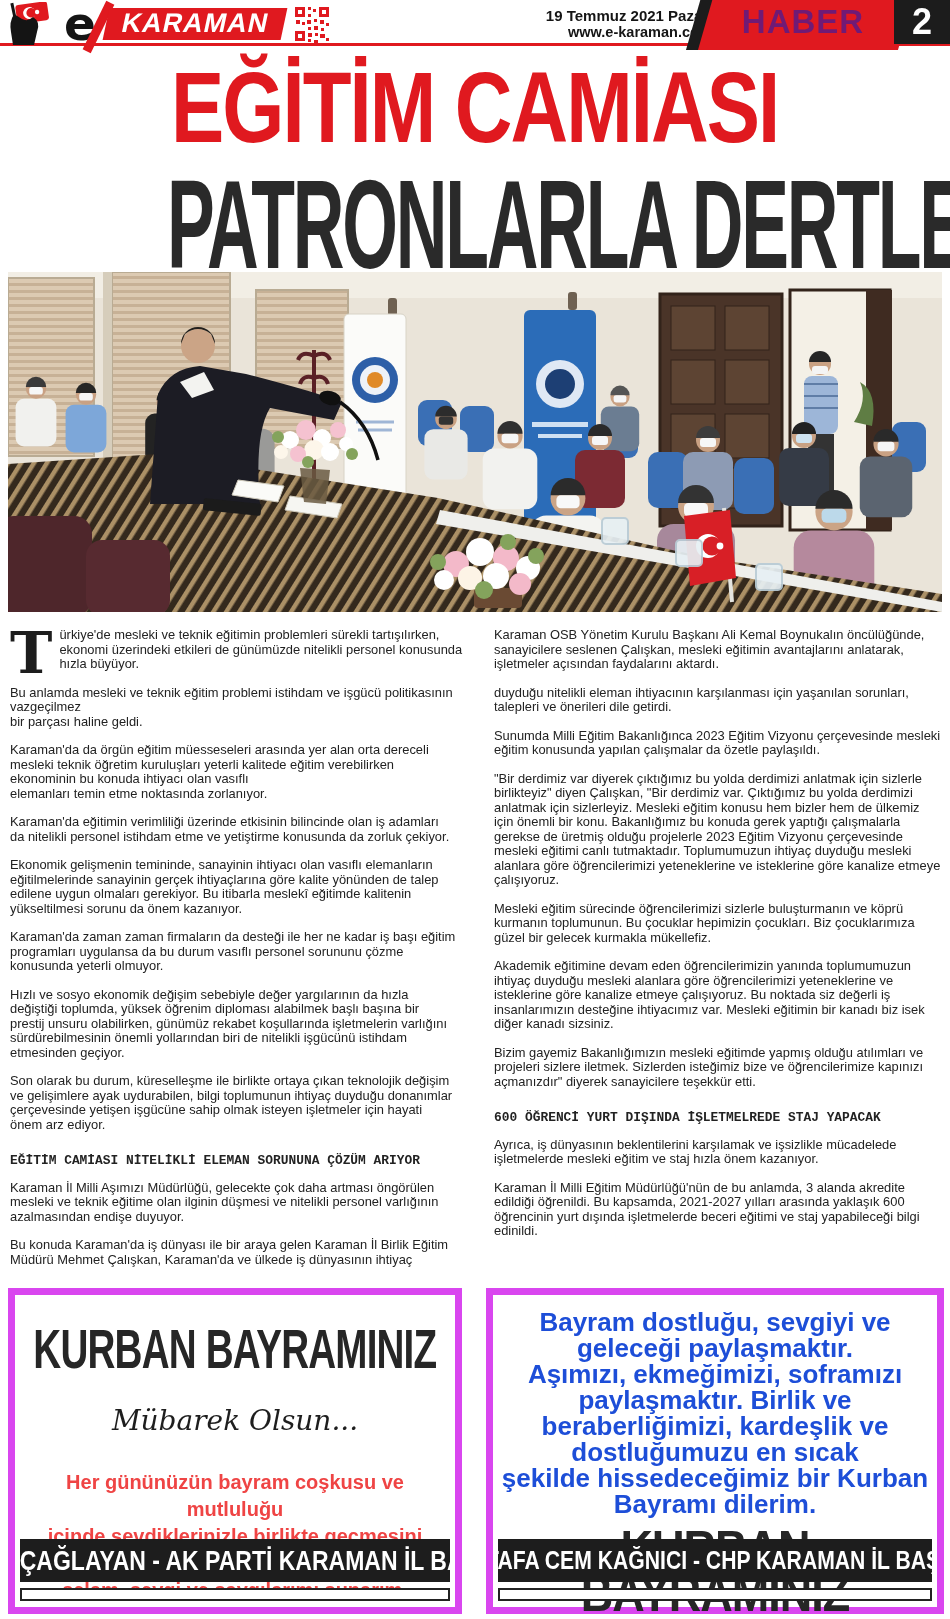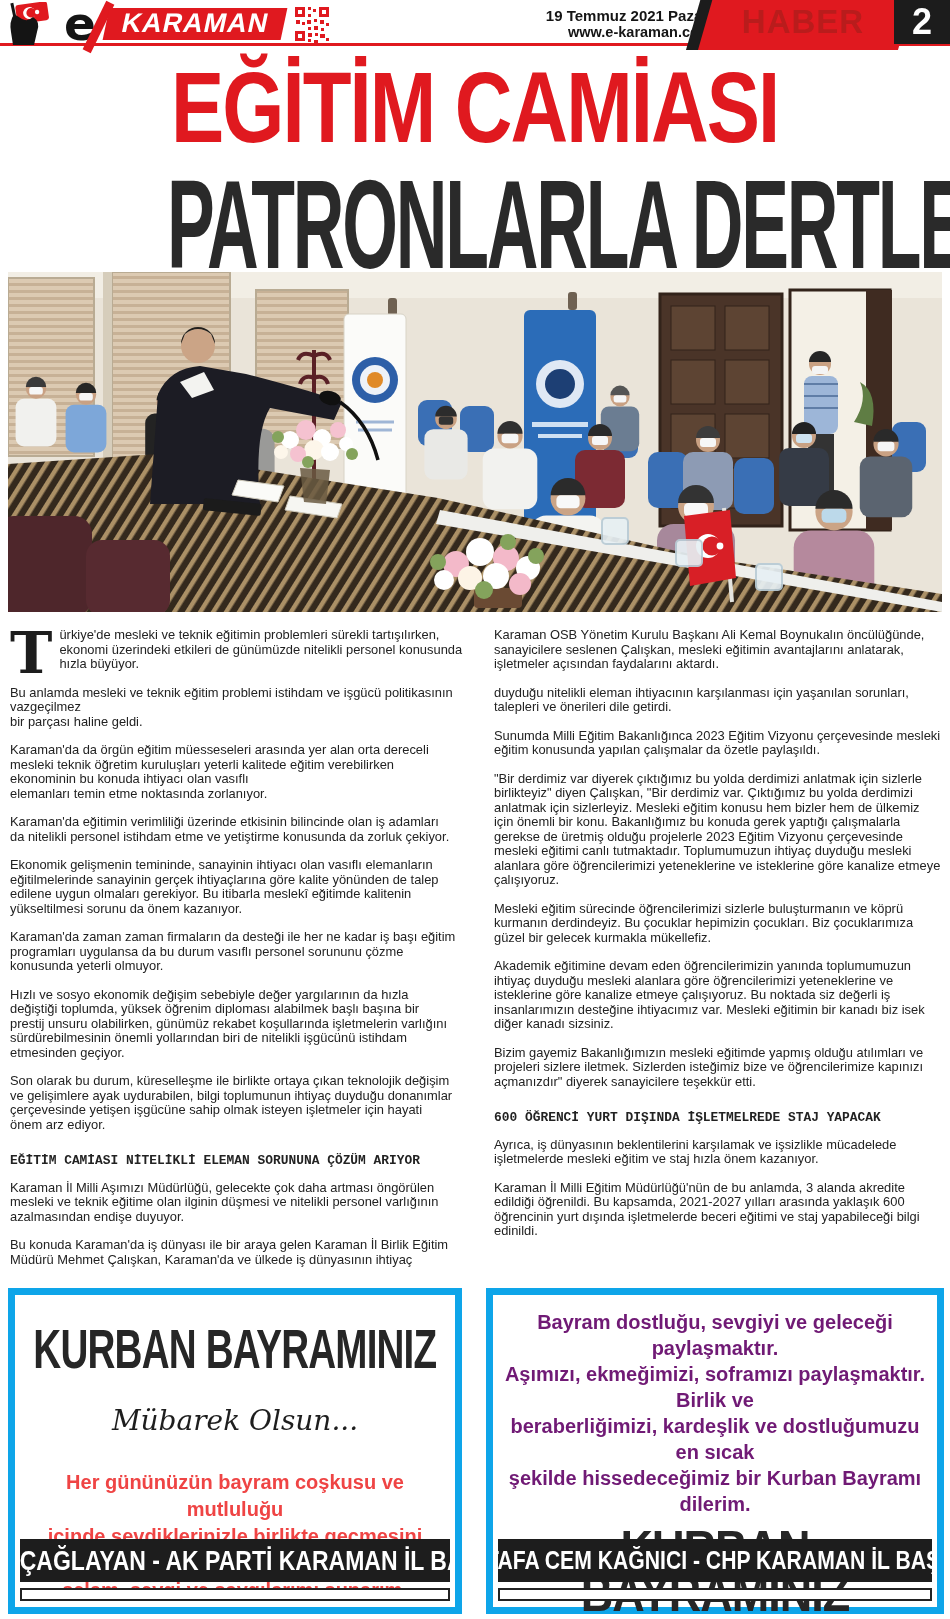--- a/index.html
+++ b/index.html
@@ -13,21 +13,21 @@
   .logo-e{position:relative;font-family:"DejaVu Sans",sans-serif;font-size:47px;font-weight:800;color:#151515;line-height:40px;margin-left:2px;}
   .logo-slash{position:absolute;left:30px;top:-4px;width:9px;height:54px;background:#e0191f;transform:rotate(26deg);}
   .logo-karaman{background:#e0191f;transform:skewX(-12deg);padding:2px 16px 3px 16px;margin-left:6px;}
   .logo-karaman span{display:inline-block;color:#fff;font-weight:800;font-size:27px;letter-spacing:1px;line-height:1;}
   .dateblock{position:absolute;right:216px;top:7px;text-align:center;color:#151515;font-weight:bold;z-index:2;}
   .dateblock .d1{font-size:15px;line-height:17px;}
   .dateblock .d2{font-size:14.5px;line-height:16px;}
   .haber-wrap{position:absolute;right:0;top:0;width:262px;height:44px;z-index:2;}
   .haber-blackslant{position:absolute;left:6px;top:-6px;width:206px;height:56px;background:#1c1c1c;transform:skewX(-16deg);}
   .haber-red{position:absolute;left:18px;top:-6px;width:200px;height:56px;background:#e0191f;transform:skewX(-16deg);}
-  .haber-label{position:absolute;left:30px;top:2px;width:170px;text-align:center;color:#b91c1c;
+  .haber-label{position:absolute;left:30px;top:2px;width:170px;text-align:center;color:#701a75;
                font-weight:800;font-size:33px;letter-spacing:1px;line-height:40px;}
   .page-num-box{position:absolute;right:0;top:0;width:56px;height:44px;background:#1c1c1c;color:#fff;
                 display:flex;align-items:center;justify-content:center;font-weight:800;font-size:36px;}
 
   
   .kicker-wrap{position:absolute;top:50px;left:0;width:100%;text-align:center;}
   .kicker{display:inline-block;font-weight:800;font-size:84px;line-height:96px;color:#e0191f;
           letter-spacing:-2px;transform:scale(0.95,1.2);transform-origin:center top;white-space:nowrap;}
   .mainhead-wrap{position:absolute;top:158px;left:0;width:100%;text-align:center;}
   .mainhead{display:inline-block;font-weight:800;font-size:98px;line-height:104px;color:#2a2a2a;
@@ -40,30 +40,30 @@
   .col{position:absolute;top:628px;height:658px;overflow:hidden;color:#222;
        font-size:12.9px;line-height:14.5px;}
   .col-left{left:10px;width:462px;}
   .col-right{left:494px;width:452px;}
   .col p{margin:0 0 14px 0;white-space:pre-line;}
   .subhead{font-weight:bold;margin:22px 0 12px 0;white-space:pre-line;font-family:Liberation Mono, monospace;}
   .dropcap{float:left;font-family:"DejaVu Serif",serif;font-weight:bold;font-size:57px;
            line-height:44px;margin:3px 7px 0 0;color:#1d1d1d;}
 
   
-  .ad{position:absolute;top:1288px;height:326px;background:#fff;border:7px solid #0ea5e9;box-sizing:border-box;}
+  .ad{position:absolute;top:1288px;height:326px;background:#fff;border:7px solid #d946ef;box-sizing:border-box;}
   .ad-left{left:8px;width:454px;}
   .ad-right{left:486px;width:458px;}
   .ad-inner{position:absolute;left:0;right:0;top:0;bottom:70px;display:flex;flex-direction:column;align-items:center;}
   .adl-title{margin-top:24px;font-weight:800;font-size:46px;line-height:48px;color:#262626;
              letter-spacing:-1px;transform:scale(0.84,1.22);transform-origin:center top;white-space:nowrap;}
   .adl-script{margin-top:32px;font-family:"DejaVu Serif",serif;font-style:italic;font-size:28px;
               line-height:44px;color:#1e1e1e;}
   .adl-msg{margin-top:26px;font-weight:bold;font-size:20px;line-height:27px;text-align:center;color:#ef4444;width:396px;white-space:pre-line;}
-  .adr-msg{margin-top:14px;font-weight:bold;font-size:20px;line-height:26px;text-align:center;color:#701a75;width:430px;white-space:pre-line;}
+  .adr-msg{margin-top:14px;font-weight:bold;font-size:26px;line-height:26px;text-align:center;color:#1d4ed8;width:430px;white-space:pre-line;}
   .adr-title{font-weight:800;font-size:45px;line-height:44px;color:#262626;letter-spacing:-1px;
              transform:scaleY(1.1);transform-origin:center top;}
   .adr-title2{font-weight:800;font-size:45px;line-height:46px;color:#262626;letter-spacing:-1px;
              transform:scaleY(1.1);transform-origin:center top;}
   .ad-sig{position:absolute;left:5px;right:5px;bottom:25px;height:43px;background:#1d1d1d;color:#fff;
           display:flex;align-items:center;justify-content:center;overflow:hidden;}
   .ad-sig span{display:inline-block;font-weight:800;white-space:nowrap;transform:scale(0.92,1.12);}
   .ad-left .ad-sig span{font-size:25px;}
   .ad-right .ad-sig span{font-size:23px;}
   .ad-substrip{position:absolute;left:5px;right:5px;bottom:6px;height:13px;background:#fff;border:2px solid #222;box-sizing:border-box;}
@@ -436,21 +436,21 @@
 eğitim konusunda yapılan çalışmalar da özetle paylaşıldı.</p>
     <p>"Bir derdimiz var diyerek çıktığımız bu yolda derdimizi anlatmak için sizlerle
 birlikteyiz" diyen Çalışkan, "Bir derdimiz var. Çıktığımız bu yolda derdimizi
 anlatmak için sizlerleyiz. Mesleki eğitim konusu hem bizler hem de ülkemiz
 için önemli bir konu. Bakanlığımız bu konuda gerek yaptığı çalışmalarla
 gerekse de üretmiş olduğu projelerle 2023 Eğitim Vizyonu çerçevesinde
 mesleki eğitimi canlı tutmaktadır. Toplumumuzun ihtiyaç duyduğu mesleki
 alanlara göre öğrencilerimizi yeteneklerine ve isteklerine göre kanalize etmeye
 çalışıyoruz.</p>
     <p>Mesleki eğitim sürecinde öğrencilerimizi sizlerle buluşturmanın ve köprü
-kurmanın derdindeyiz. Bu çocuklar hepimizin çocukları. Biz çocuklarımıza
+kurmanın toplumunun. Bu çocuklar hepimizin çocukları. Biz çocuklarımıza
 güzel bir gelecek kurmakla mükellefiz.</p>
     <p>Akademik eğitimine devam eden öğrencilerimizin yanında toplumumuzun
 ihtiyaç duyduğu mesleki alanlara göre öğrencilerimizi yeteneklerine ve
 isteklerine göre kanalize etmeye çalışıyoruz. Bu noktada siz değerli iş
 insanlarımızın desteğine ihtiyacımız var. Mesleki eğitimin bir kanadı biz isek
 diğer kanadı sizsiniz.</p>
     <p>Bizim gayemiz Bakanlığımızın mesleki eğitimde yapmış olduğu atılımları ve
 projeleri sizlere iletmek. Sizlerden isteğimiz bize ve öğrencilerimize kapınızı
 açmanızdır" diyerek sanayicilere teşekkür etti.</p>
     <div class="subhead">600 ÖĞRENCİ YURT DIŞINDA İŞLETMELREDE STAJ YAPACAK</div>

